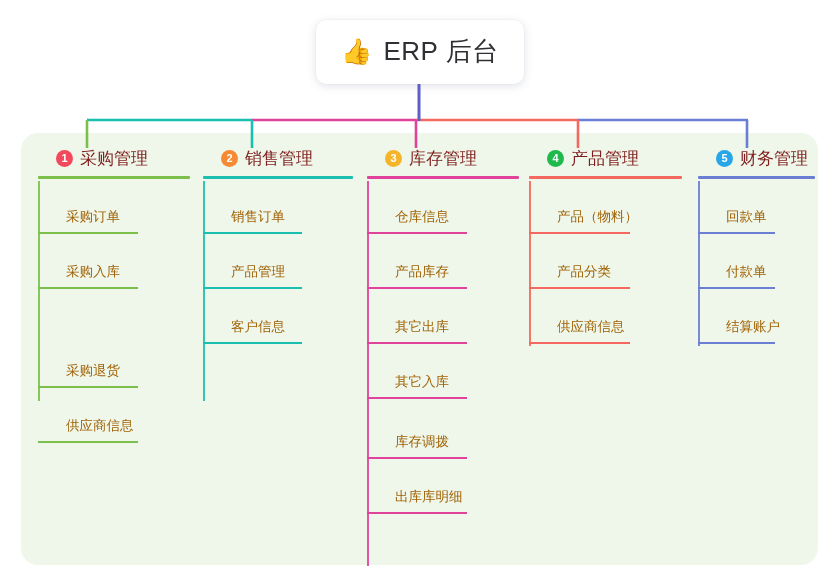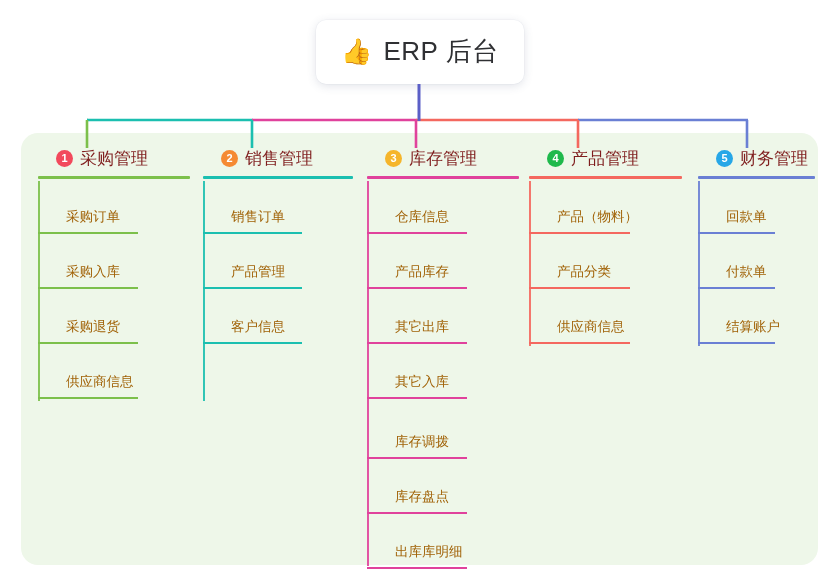--- a/index.html
+++ b/index.html
@@ -170,21 +170,21 @@
         </div>
         <div class="col-rule" style="background: rgb(124, 192, 75); width: 152px;"></div>
         <div class="leaf" style="height: 55px;">
           <span class="leaf-label">采购订单</span>
           <div class="leaf-rule" style="background: rgb(124, 192, 75); width: 100px;"></div>
         </div>
         <div class="leaf" style="height: 55px;">
           <span class="leaf-label">采购入库</span>
           <div class="leaf-rule" style="background: rgb(124, 192, 75); width: 100px;"></div>
         </div>
-        <div class="leaf" style="height: 55px;">
+        <div class="leaf" style="height: 64px; margin-top: 35px;">
           <span class="leaf-label">采购退货</span>
           <div class="leaf-rule" style="background: rgb(124, 192, 75); width: 100px;"></div>
         </div>
         <div class="leaf" style="height: 55px;">
           <span class="leaf-label">供应商信息</span>
           <div class="leaf-rule" style="background: rgb(124, 192, 75); width: 100px;"></div>
         </div>
       </div>
       <div class="column" style="left: 203px; width: 150px;">
         <div class="col-head">
@@ -225,24 +225,20 @@
         </div>
         <div class="leaf" style="height: 55px;">
           <span class="leaf-label">其它入库</span>
           <div class="leaf-rule" style="background: rgb(224, 66, 156); width: 100px;"></div>
         </div>
         <div class="leaf" style="height: 60px;">
           <span class="leaf-label">库存调拨</span>
           <div class="leaf-rule" style="background: rgb(224, 66, 156); width: 100px;"></div>
         </div>
         <div class="leaf" style="height: 55px;">
-          <span class="leaf-label">库存盘点</span>
-          <div class="leaf-rule" style="background: rgb(224, 66, 156); width: 100px;"></div>
-        </div>
-        <div class="leaf" style="height: 55px;">
           <span class="leaf-label">出库库明细</span>
           <div class="leaf-rule" style="background: rgb(224, 66, 156); width: 100px;"></div>
         </div>
       </div>
       <div class="column" style="left: 529px; width: 153px;">
         <div class="col-head">
           <span class="badge" style="background: rgb(31, 185, 76);">4</span>
           <span class="col-title">产品管理</span>
         </div>
         <div class="col-rule" style="background: rgb(244, 104, 95); width: 153px;"></div>

